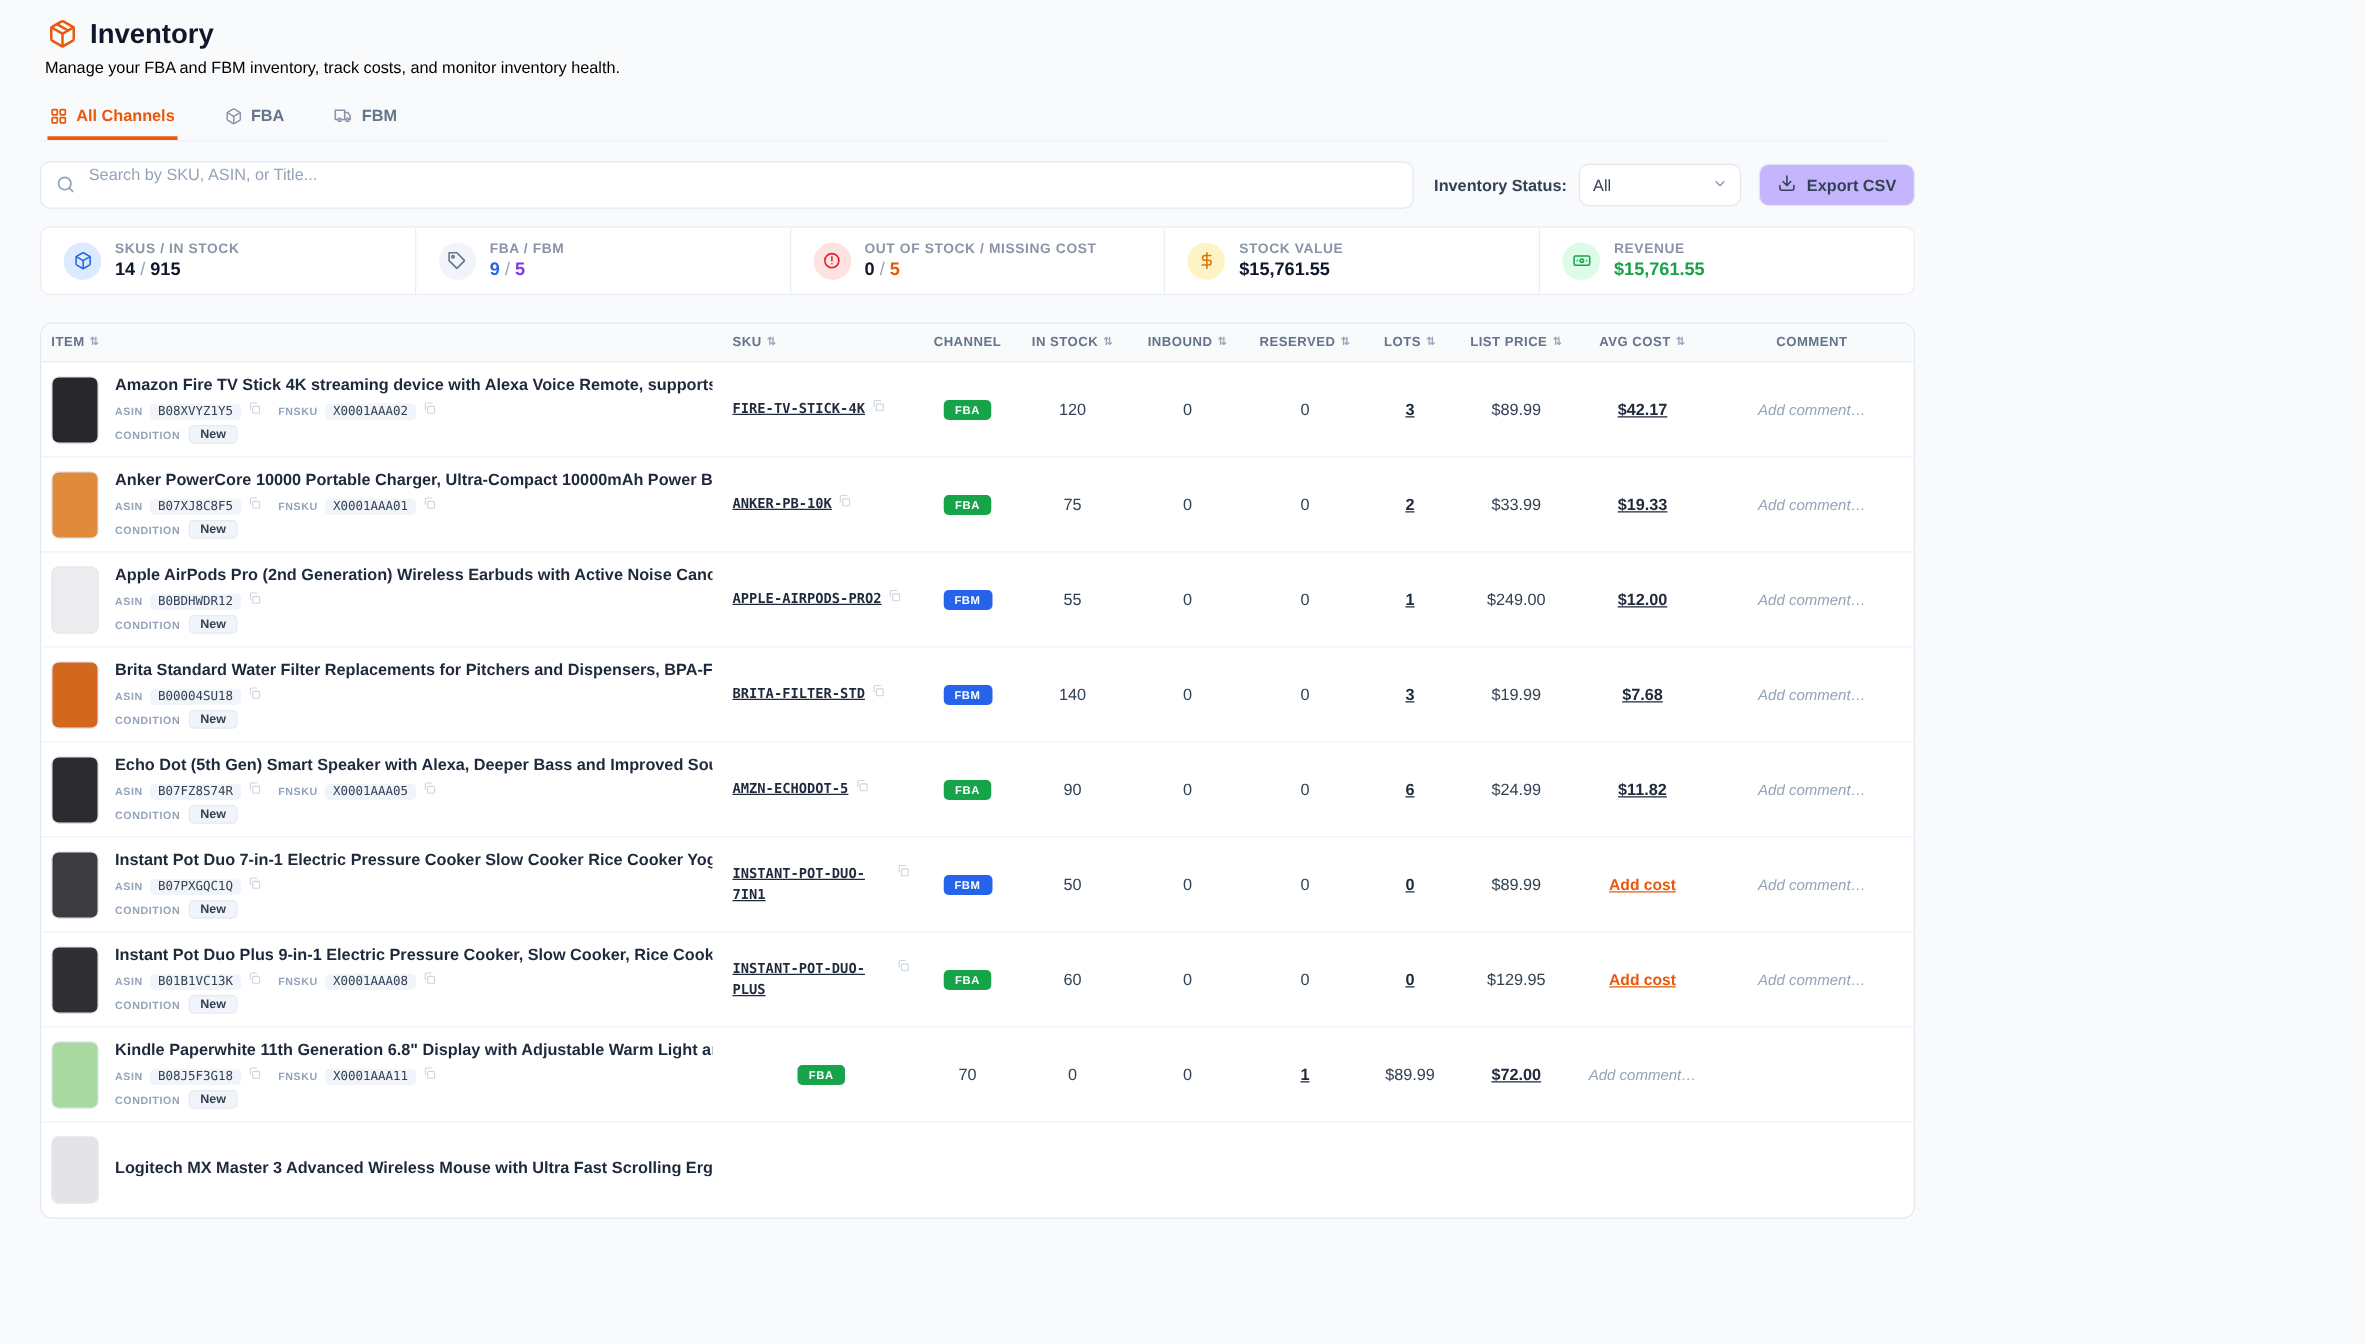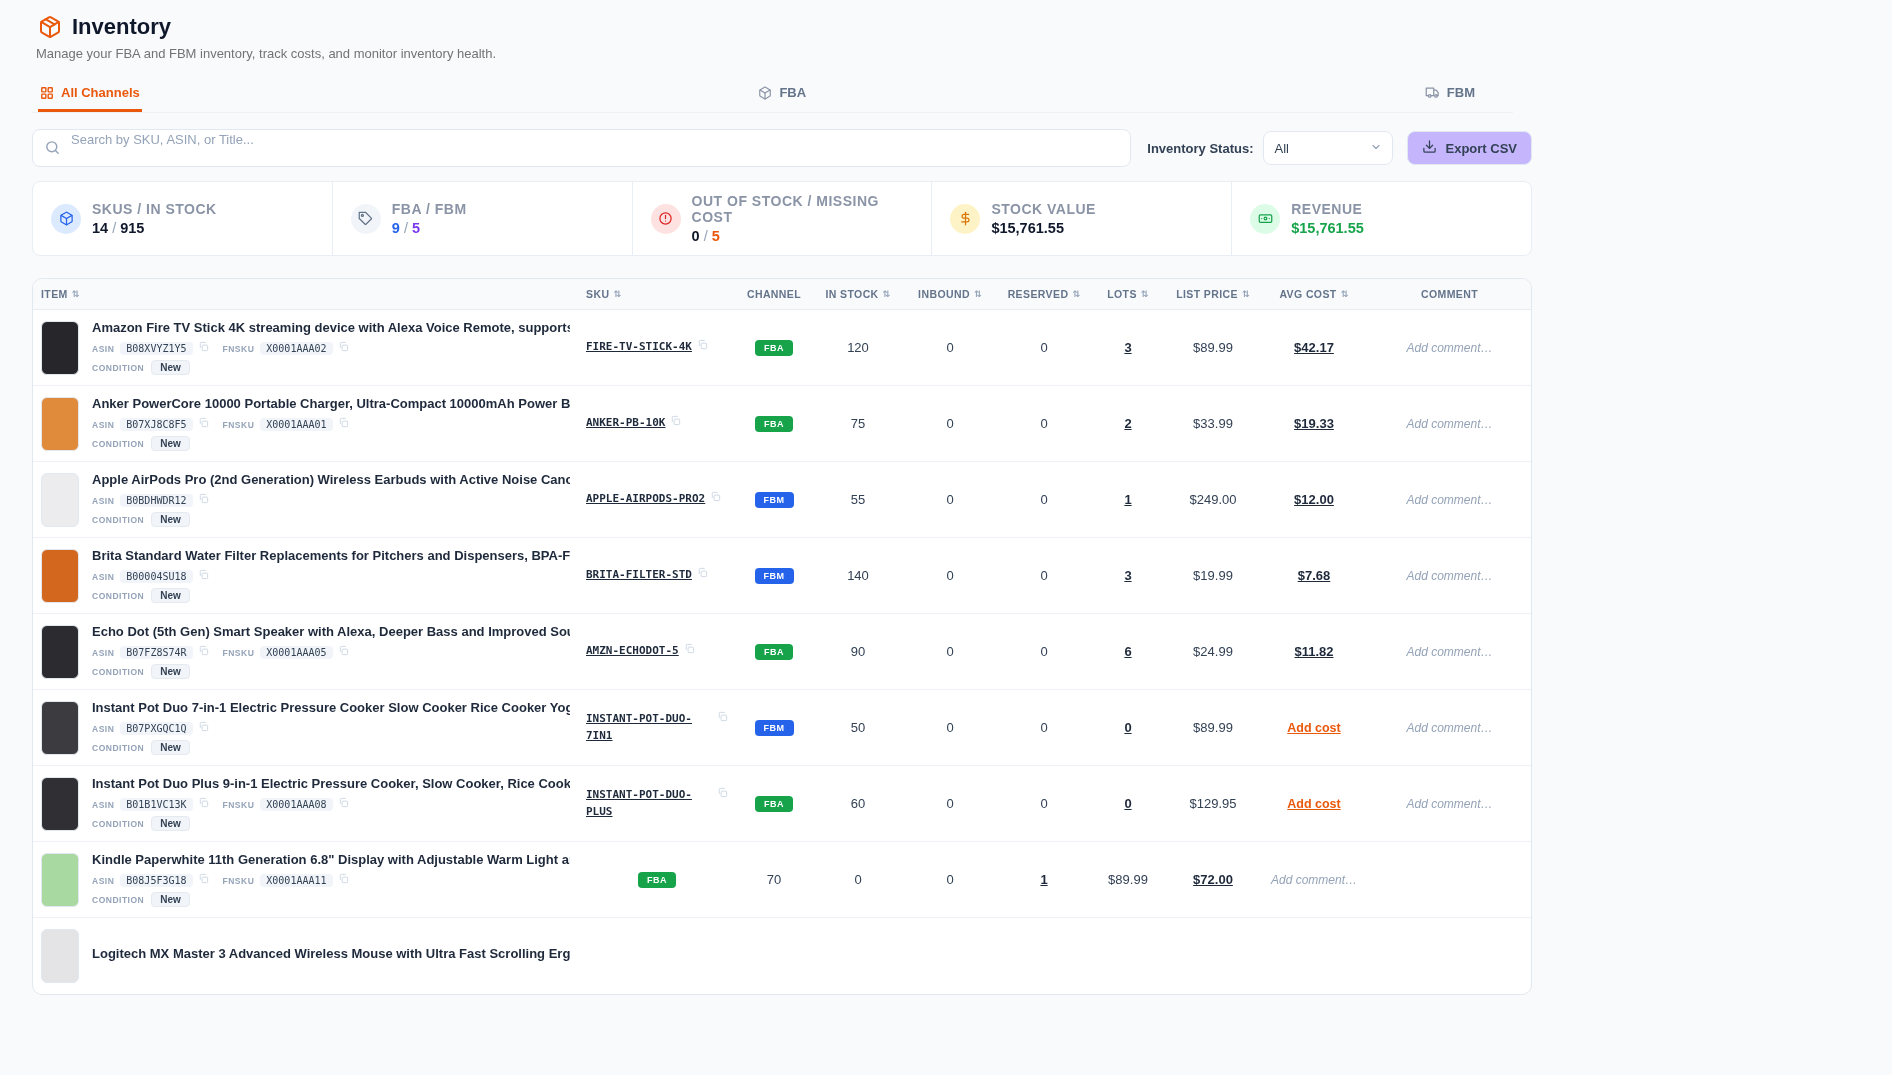--- a/index.html
+++ b/index.html
@@ -4,24 +4,24 @@
 <style>
   * { margin:0; padding:0; box-sizing:border-box; }
   html,body { width:1892px; height:1075px; overflow:hidden; background:#f8fafc;
     font-family:"Liberation Sans", sans-serif; font-size:13px; color:#0f172a; }
   .content { padding:14px 0 0 32px; width:1513px; }
 
   
   .page-header { display:flex; align-items:center; gap:10px; padding-left:6px; }
   .page-title { font-size:22px; font-weight:700; color:#0f172a; }
   .pkg-icon svg { display:block; }
-  .page-subtitle { margin:6px 0 0 4px; font-size:13px; color:#737373; }
+  .page-subtitle { margin:6px 0 0 4px; font-size:13px; color:#000000; }
 
   
-  .tabs { display:flex; align-items:flex-end; margin-top:14px; border-bottom:1px solid #eef2f6; padding-left:6px;justify-content:space-between; }
+  .tabs { display:flex; align-items:flex-end; margin-top:14px; border-bottom:1px solid #eef2f6; padding-left:6px; }
   .tab { display:flex; align-items:center; gap:7px; padding:10px 2px 9px; margin-right:36px;
     font-weight:700; font-size:13px; color:#64748b; cursor:pointer; border-bottom:3px solid transparent; }
   .tab.active { color:#ea580c; border-bottom-color:#ea580c; }
   .tab svg { display:block; }
 
   
   .toolbar { display:flex; align-items:center; margin-top:16px; width:1500px; }
   .search-box { position:relative; flex:1; margin-right:16px; }
   .search-box input { width:100%; height:38px; border:1px solid #e2e8f0; border-radius:8px;
     padding:0 12px 18px 38px; font-size:13px; color:#334155; background:#fff; outline:none;
@@ -34,21 +34,21 @@
   .export-btn { display:flex; align-items:center; gap:8px; height:34px; border:1px solid #e2e8f0;
     border-radius:8px; background:#c4b5fd; padding:0 14px; font-size:13px; font-weight:600; color:#334155; cursor:pointer;
     font-family:"Liberation Sans", sans-serif; }
 
   
   .stats { display:flex; margin-top:14px; width:1500px; background:#fff; border:1px solid #e9eef4;
     border-radius:8px; overflow:hidden; }
   .stat { flex:1; display:flex; align-items:center; gap:11px; padding:11px 18px; border-right:1px solid #e9eef4; }
   .stat:last-child { border-right:none; }
   .stat-ic { width:30px; height:30px; border-radius:50%; display:flex; align-items:center; justify-content:center; flex:0 0 30px; }
-  .stat-label { font-size:14px; font-weight:700; letter-spacing:.5px; color:#8a94a6; text-transform:uppercase; }
+  .stat-label { font-size:11px; font-weight:700; letter-spacing:.5px; color:#8a94a6; text-transform:uppercase; }
   .stat-value { font-size:14.5px; font-weight:700; margin-top:3px; }
   .stat-sep { color:#94a3b8; font-weight:400; }
 
   
   .table-card { margin-top:22px; width:1500px; background:#fff; border:1px solid #e2e8f0; border-radius:10px; overflow:hidden; }
   .tgrid { display:grid; grid-template-columns:545px 158px 76px 92px 92px 96px 72px 98px 104px 167px; align-items:center; }
   .thead { background:#f8fafc; border-bottom:1px solid #e8edf3; }
   .th { display:flex; align-items:center; gap:4px; padding:9px 8px; font-size:10.5px; font-weight:700;
     letter-spacing:.4px; color:#64748b; text-transform:uppercase; white-space:nowrap; }
   .th.col0, .th.col1 { justify-content:flex-start; }

